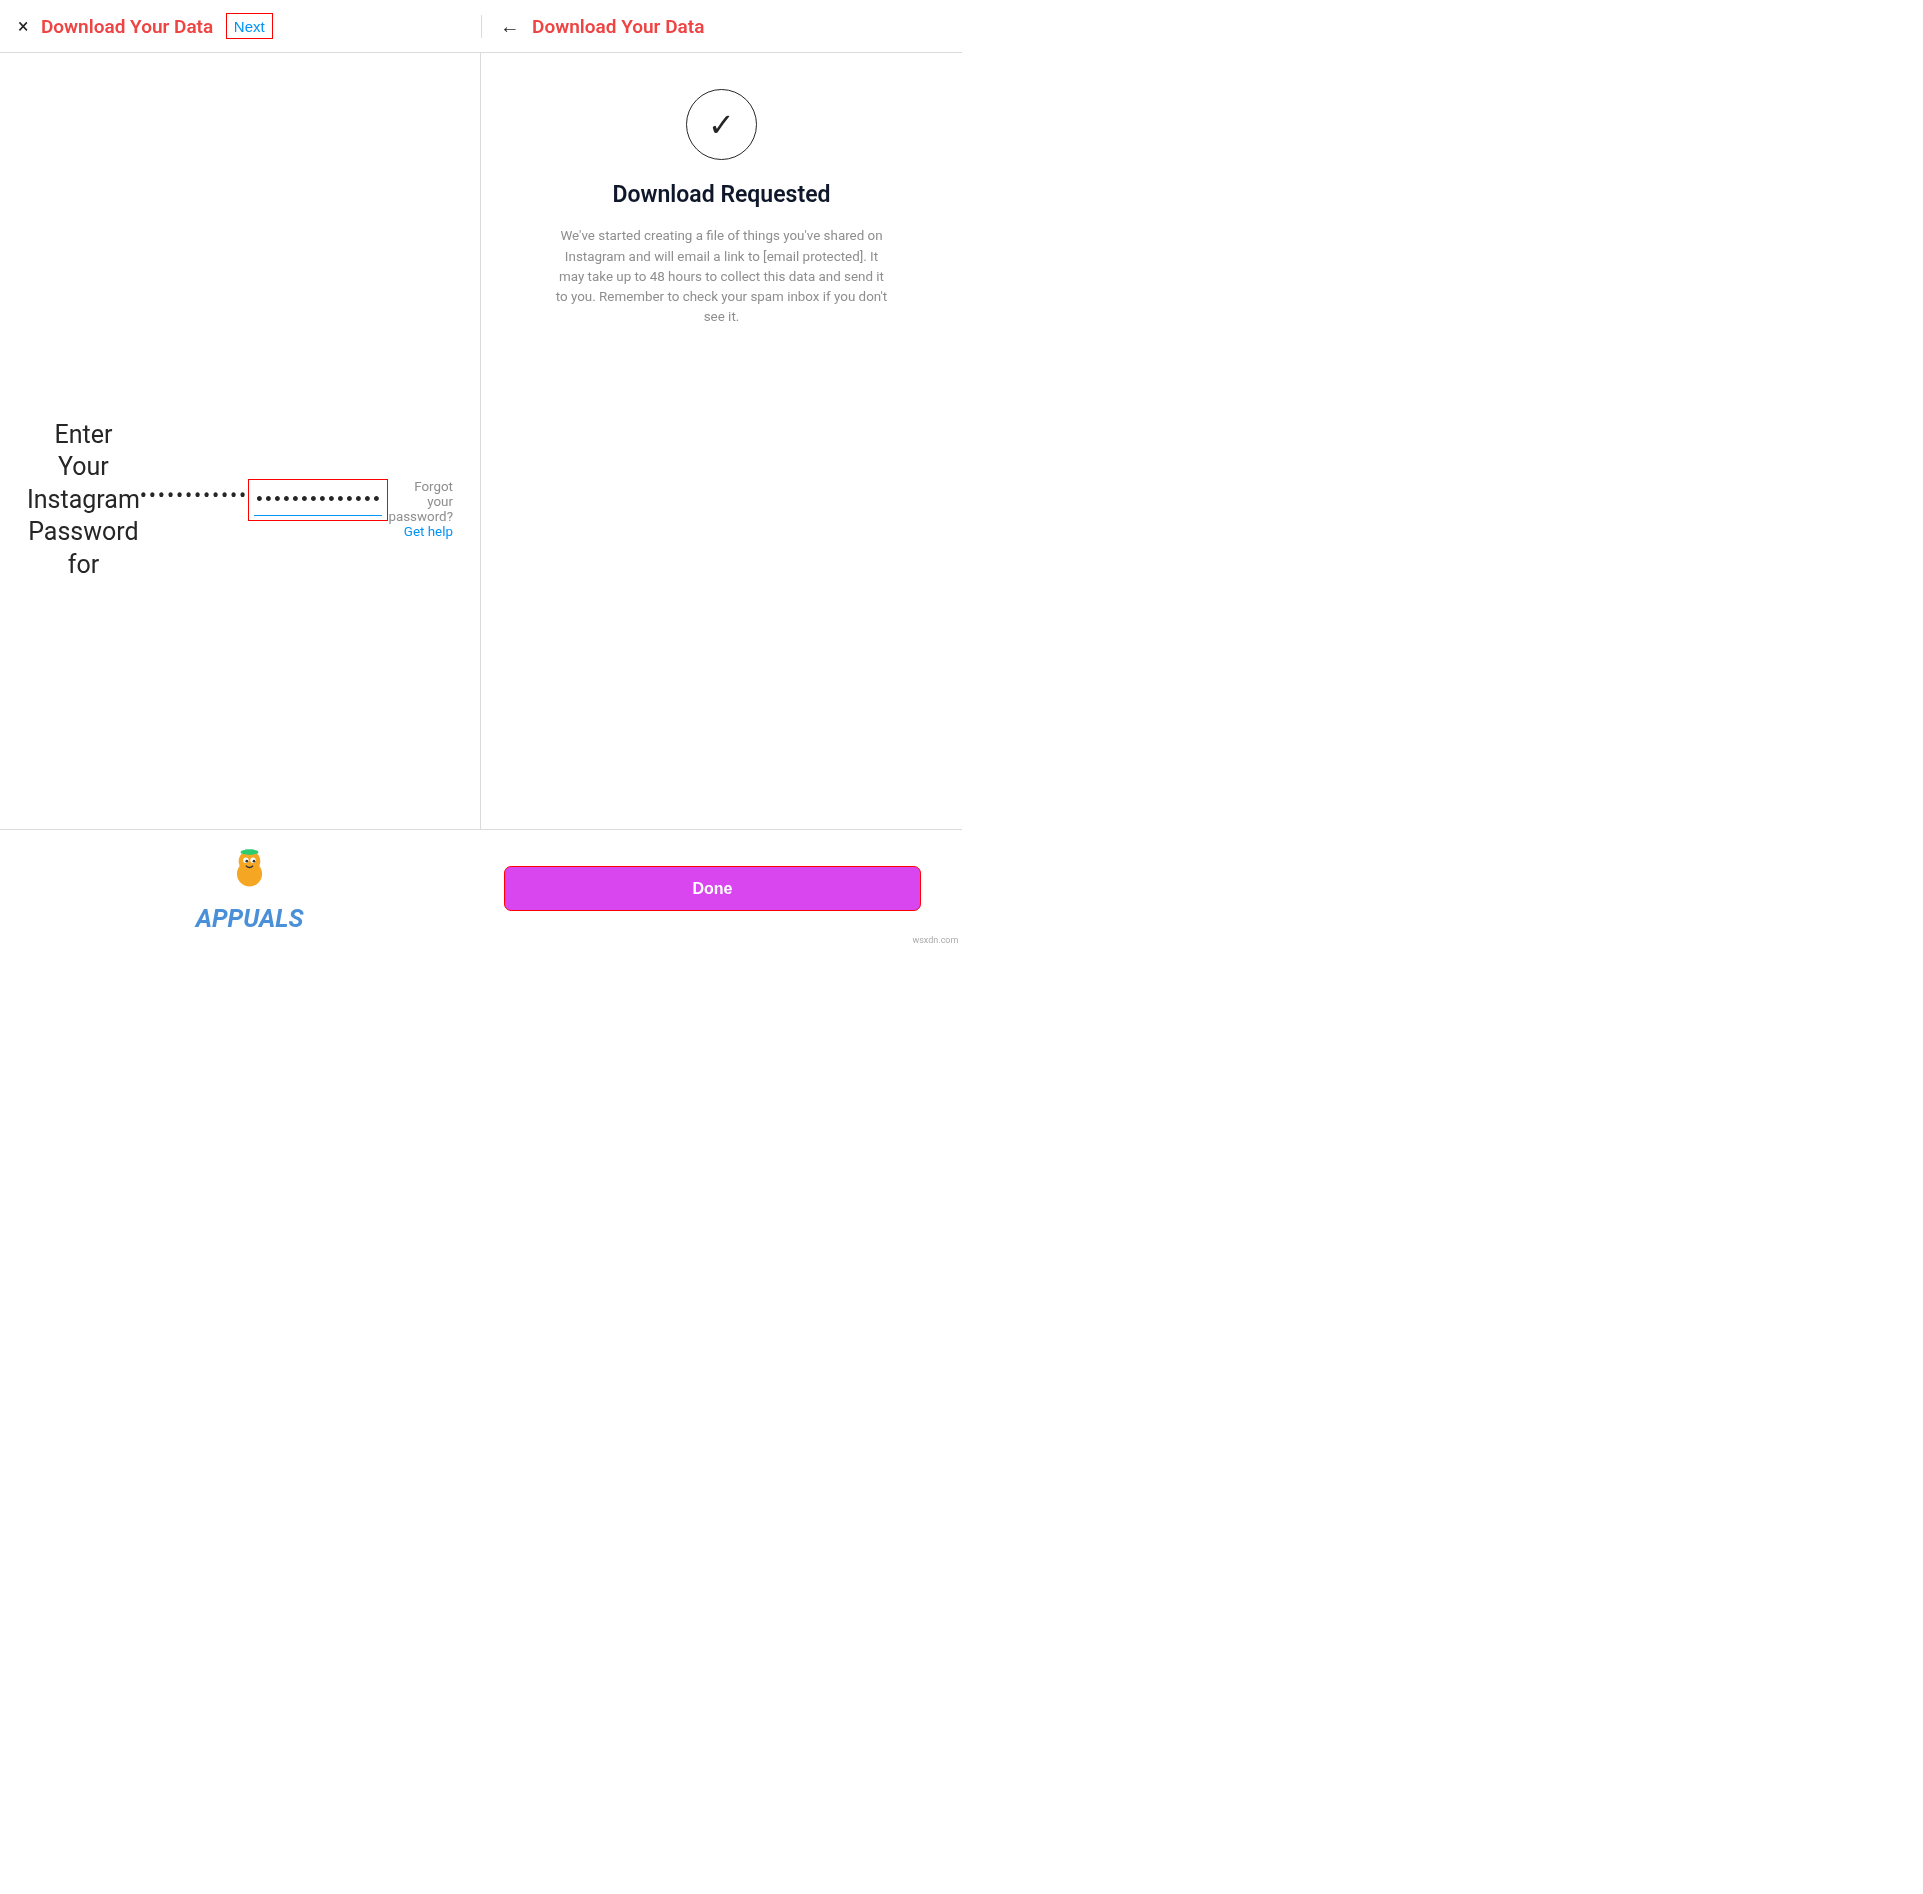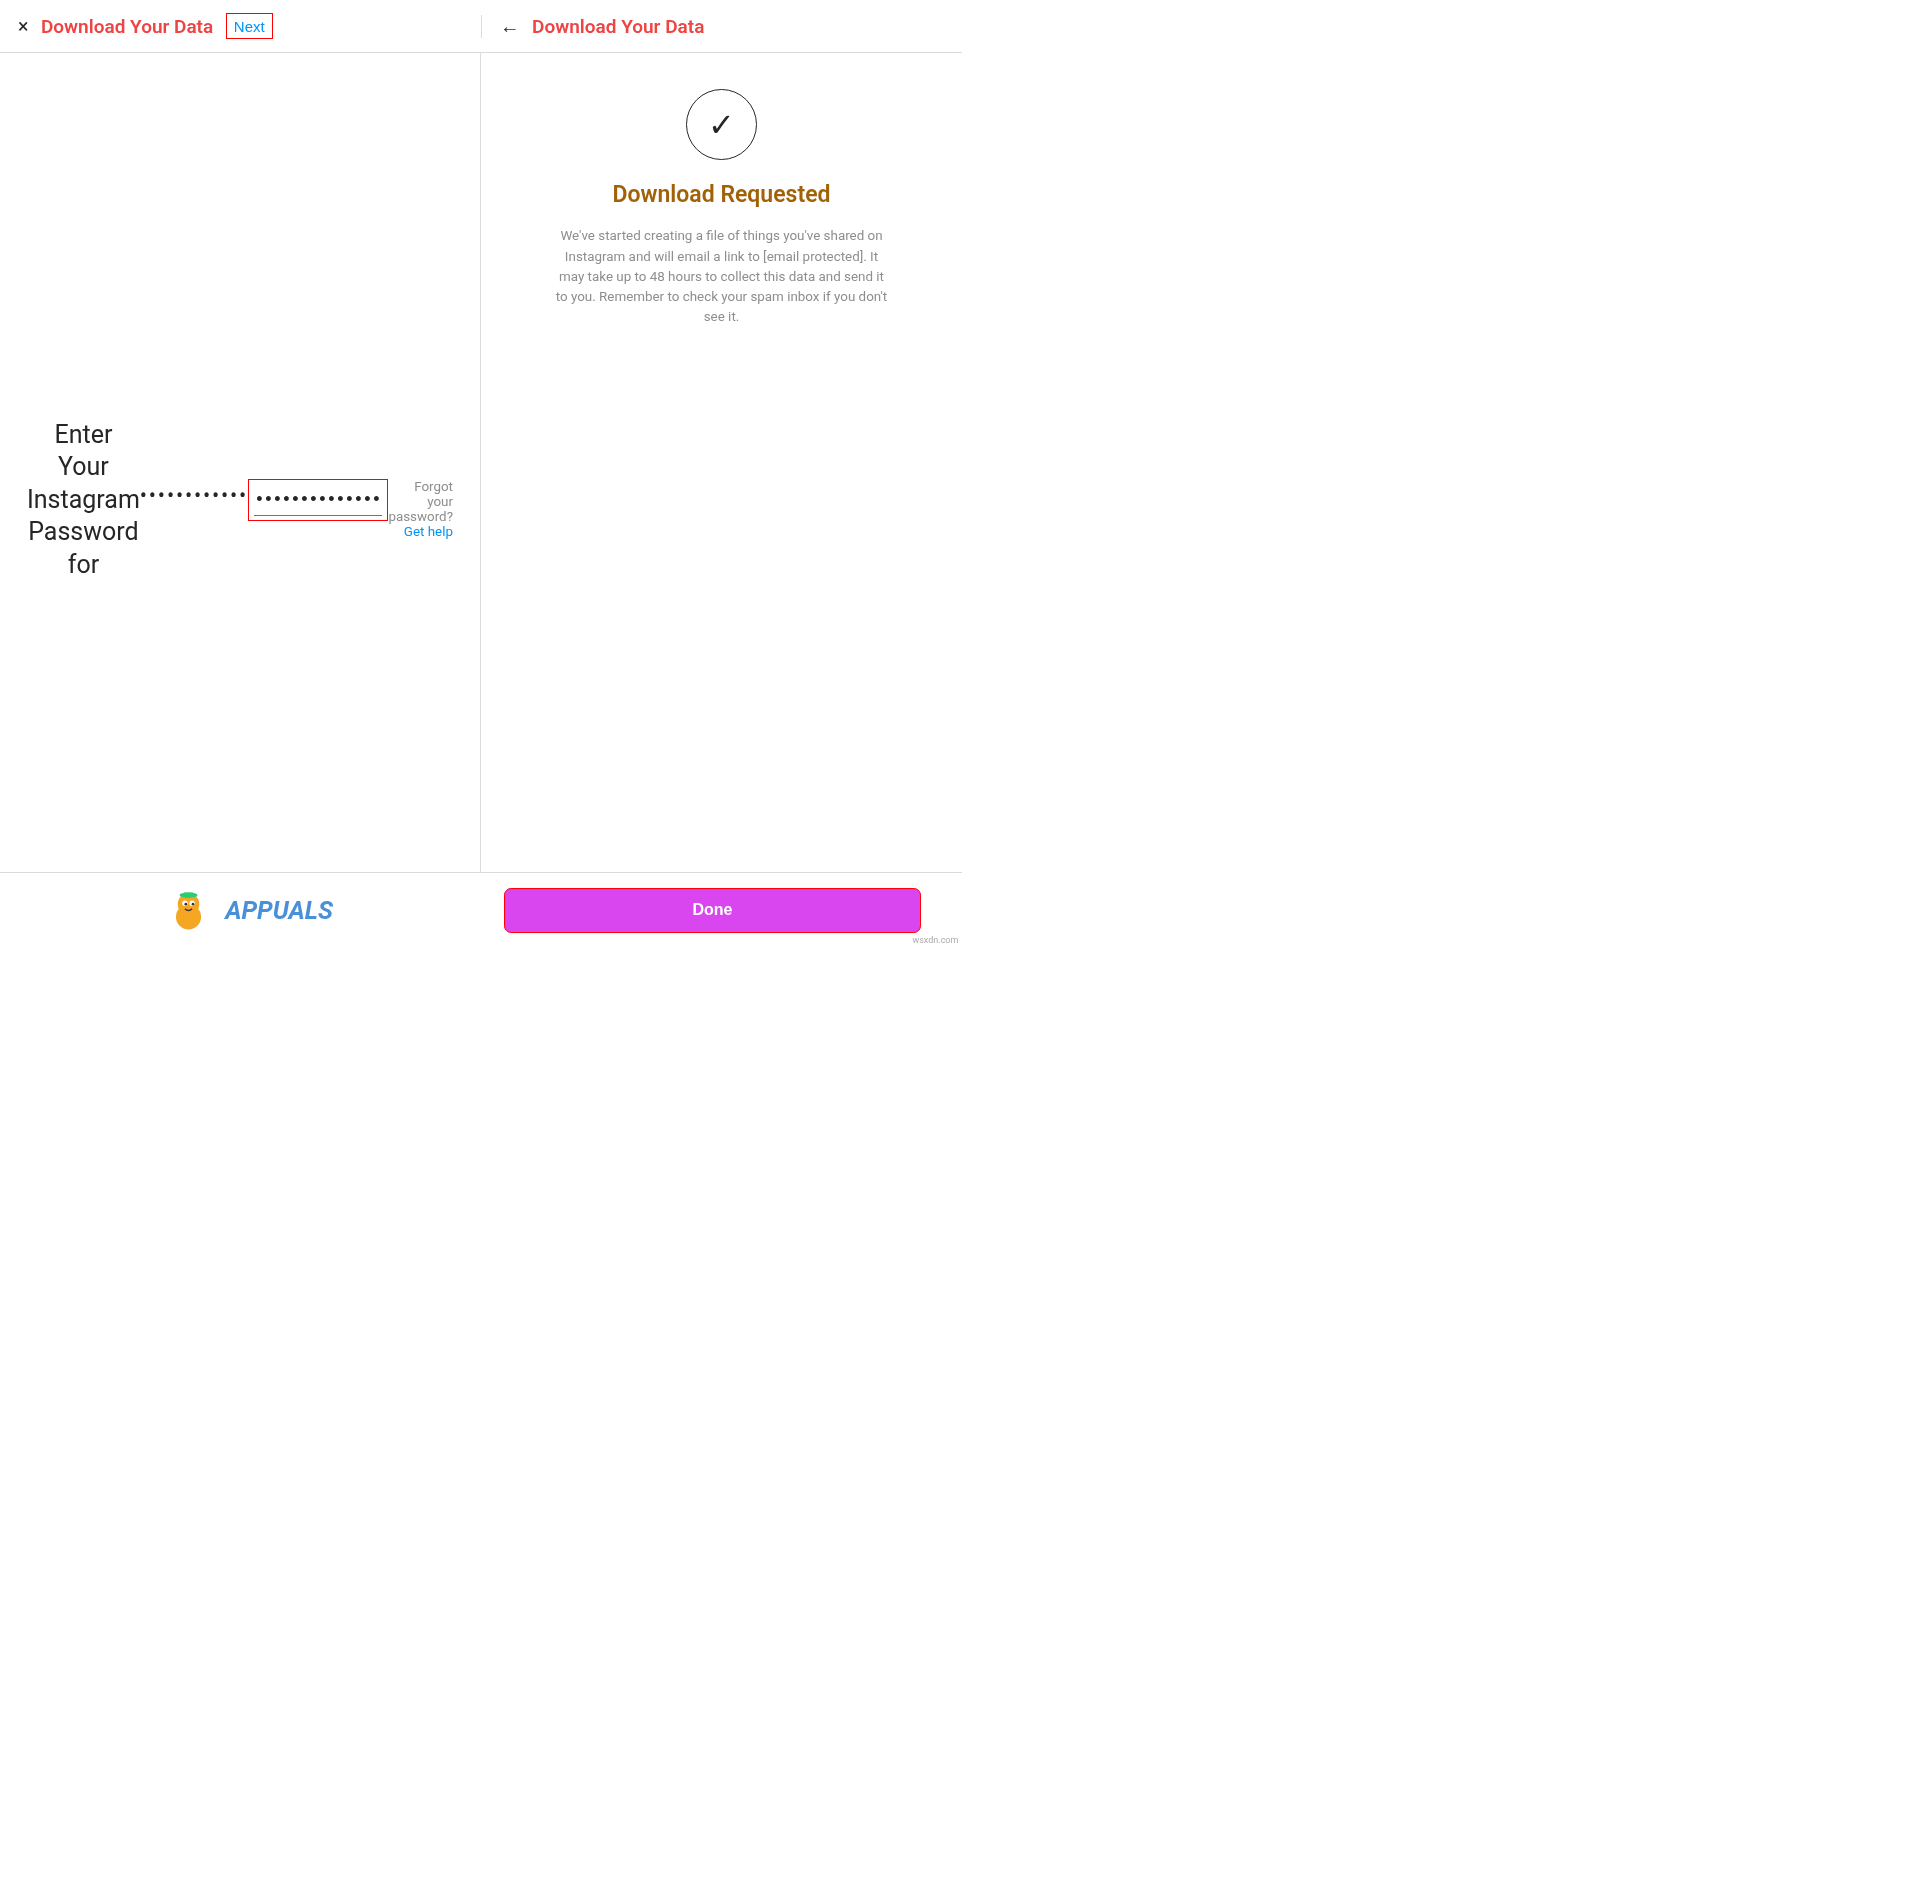--- a/index.html
+++ b/index.html
@@ -157,21 +157,21 @@
     }
 
     .checkmark-icon {
       font-size: 32px;
       color: #262626;
     }
 
     .download-requested-title {
       font-size: 23px;
       font-weight: 600;
-      color: #a16207;
+      color: #0f172a;
       text-align: center;
       margin-bottom: 18px;
     }
 
     .download-description {
       font-size: 13.4px;
       color: #8e8e8e;
       text-align: center;
       line-height: 1.5;
       max-width: 339px;
@@ -188,21 +188,21 @@
       padding: 14.3px 18px;
       border-top: 0.9px solid #dbdbdb;
       background: #ffffff;
     }
 
     .appuals-logo {
       display: flex;
       align-items: center;
       gap: 14px;
       width: 50%;
-      justify-content: center;
+      flex-direction: column;
     }
 
     .logo-mascot {
       width: 45px;
       height: 45px;
     }
 
     .logo-text {
       font-size: 25px;
       font-weight: 700;

